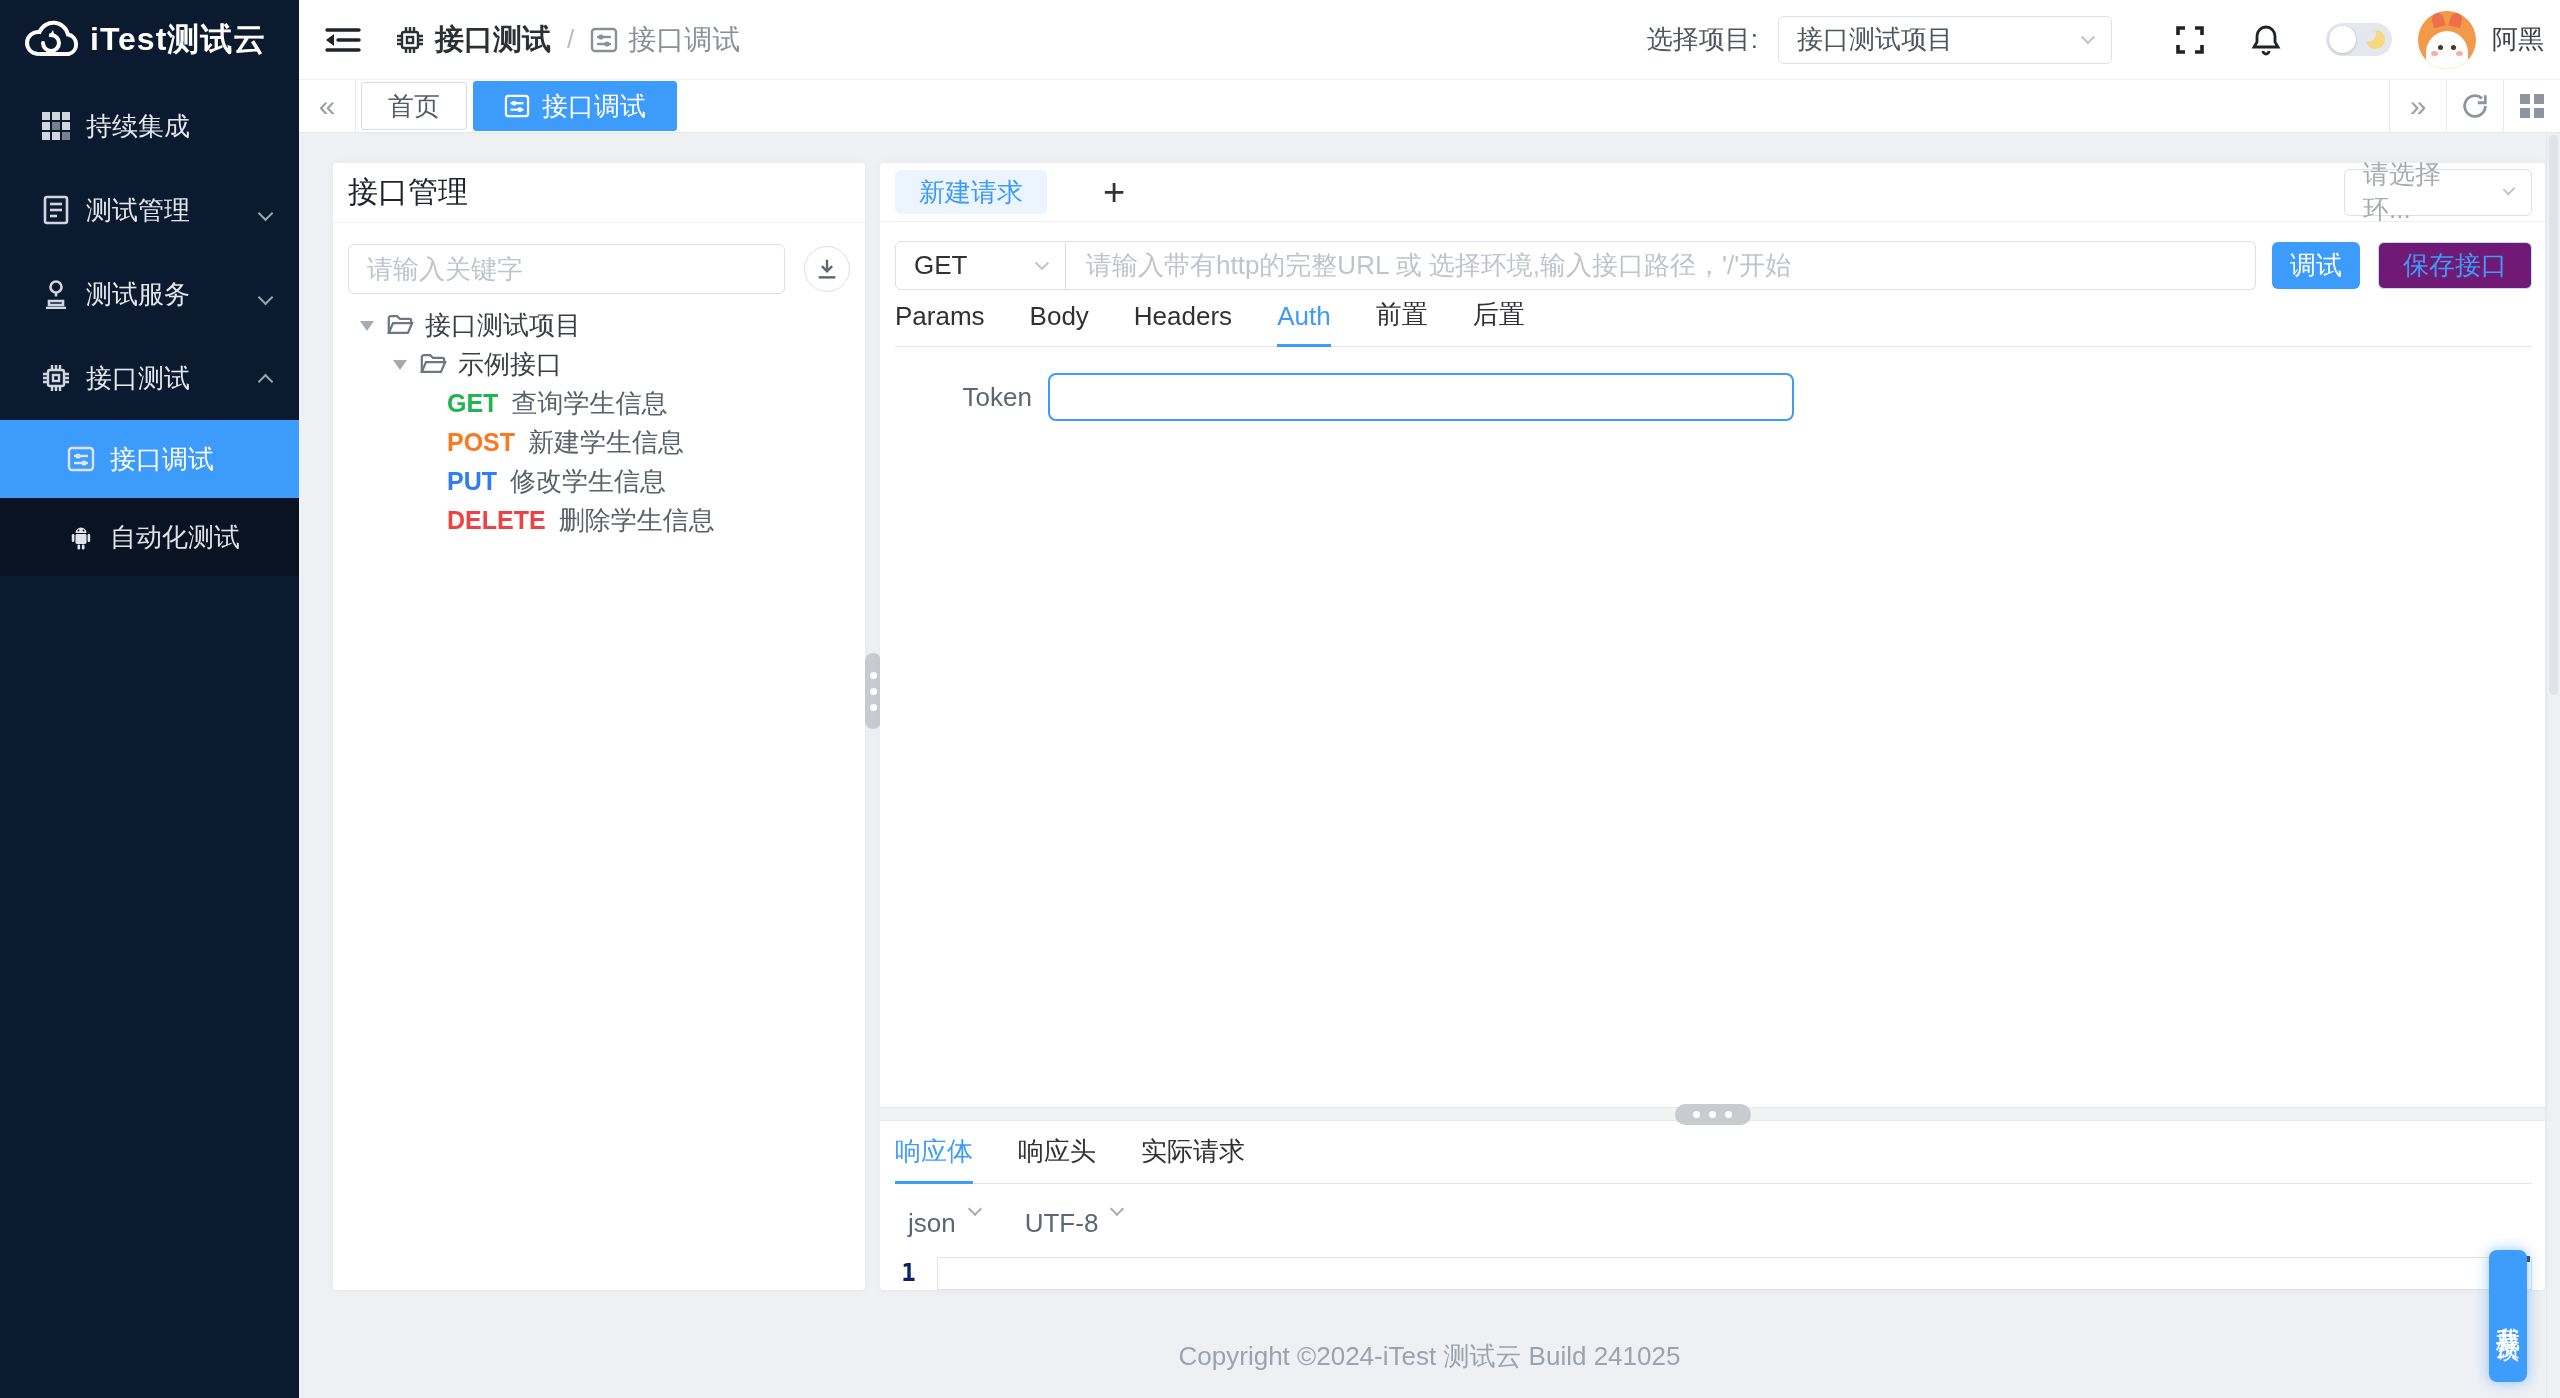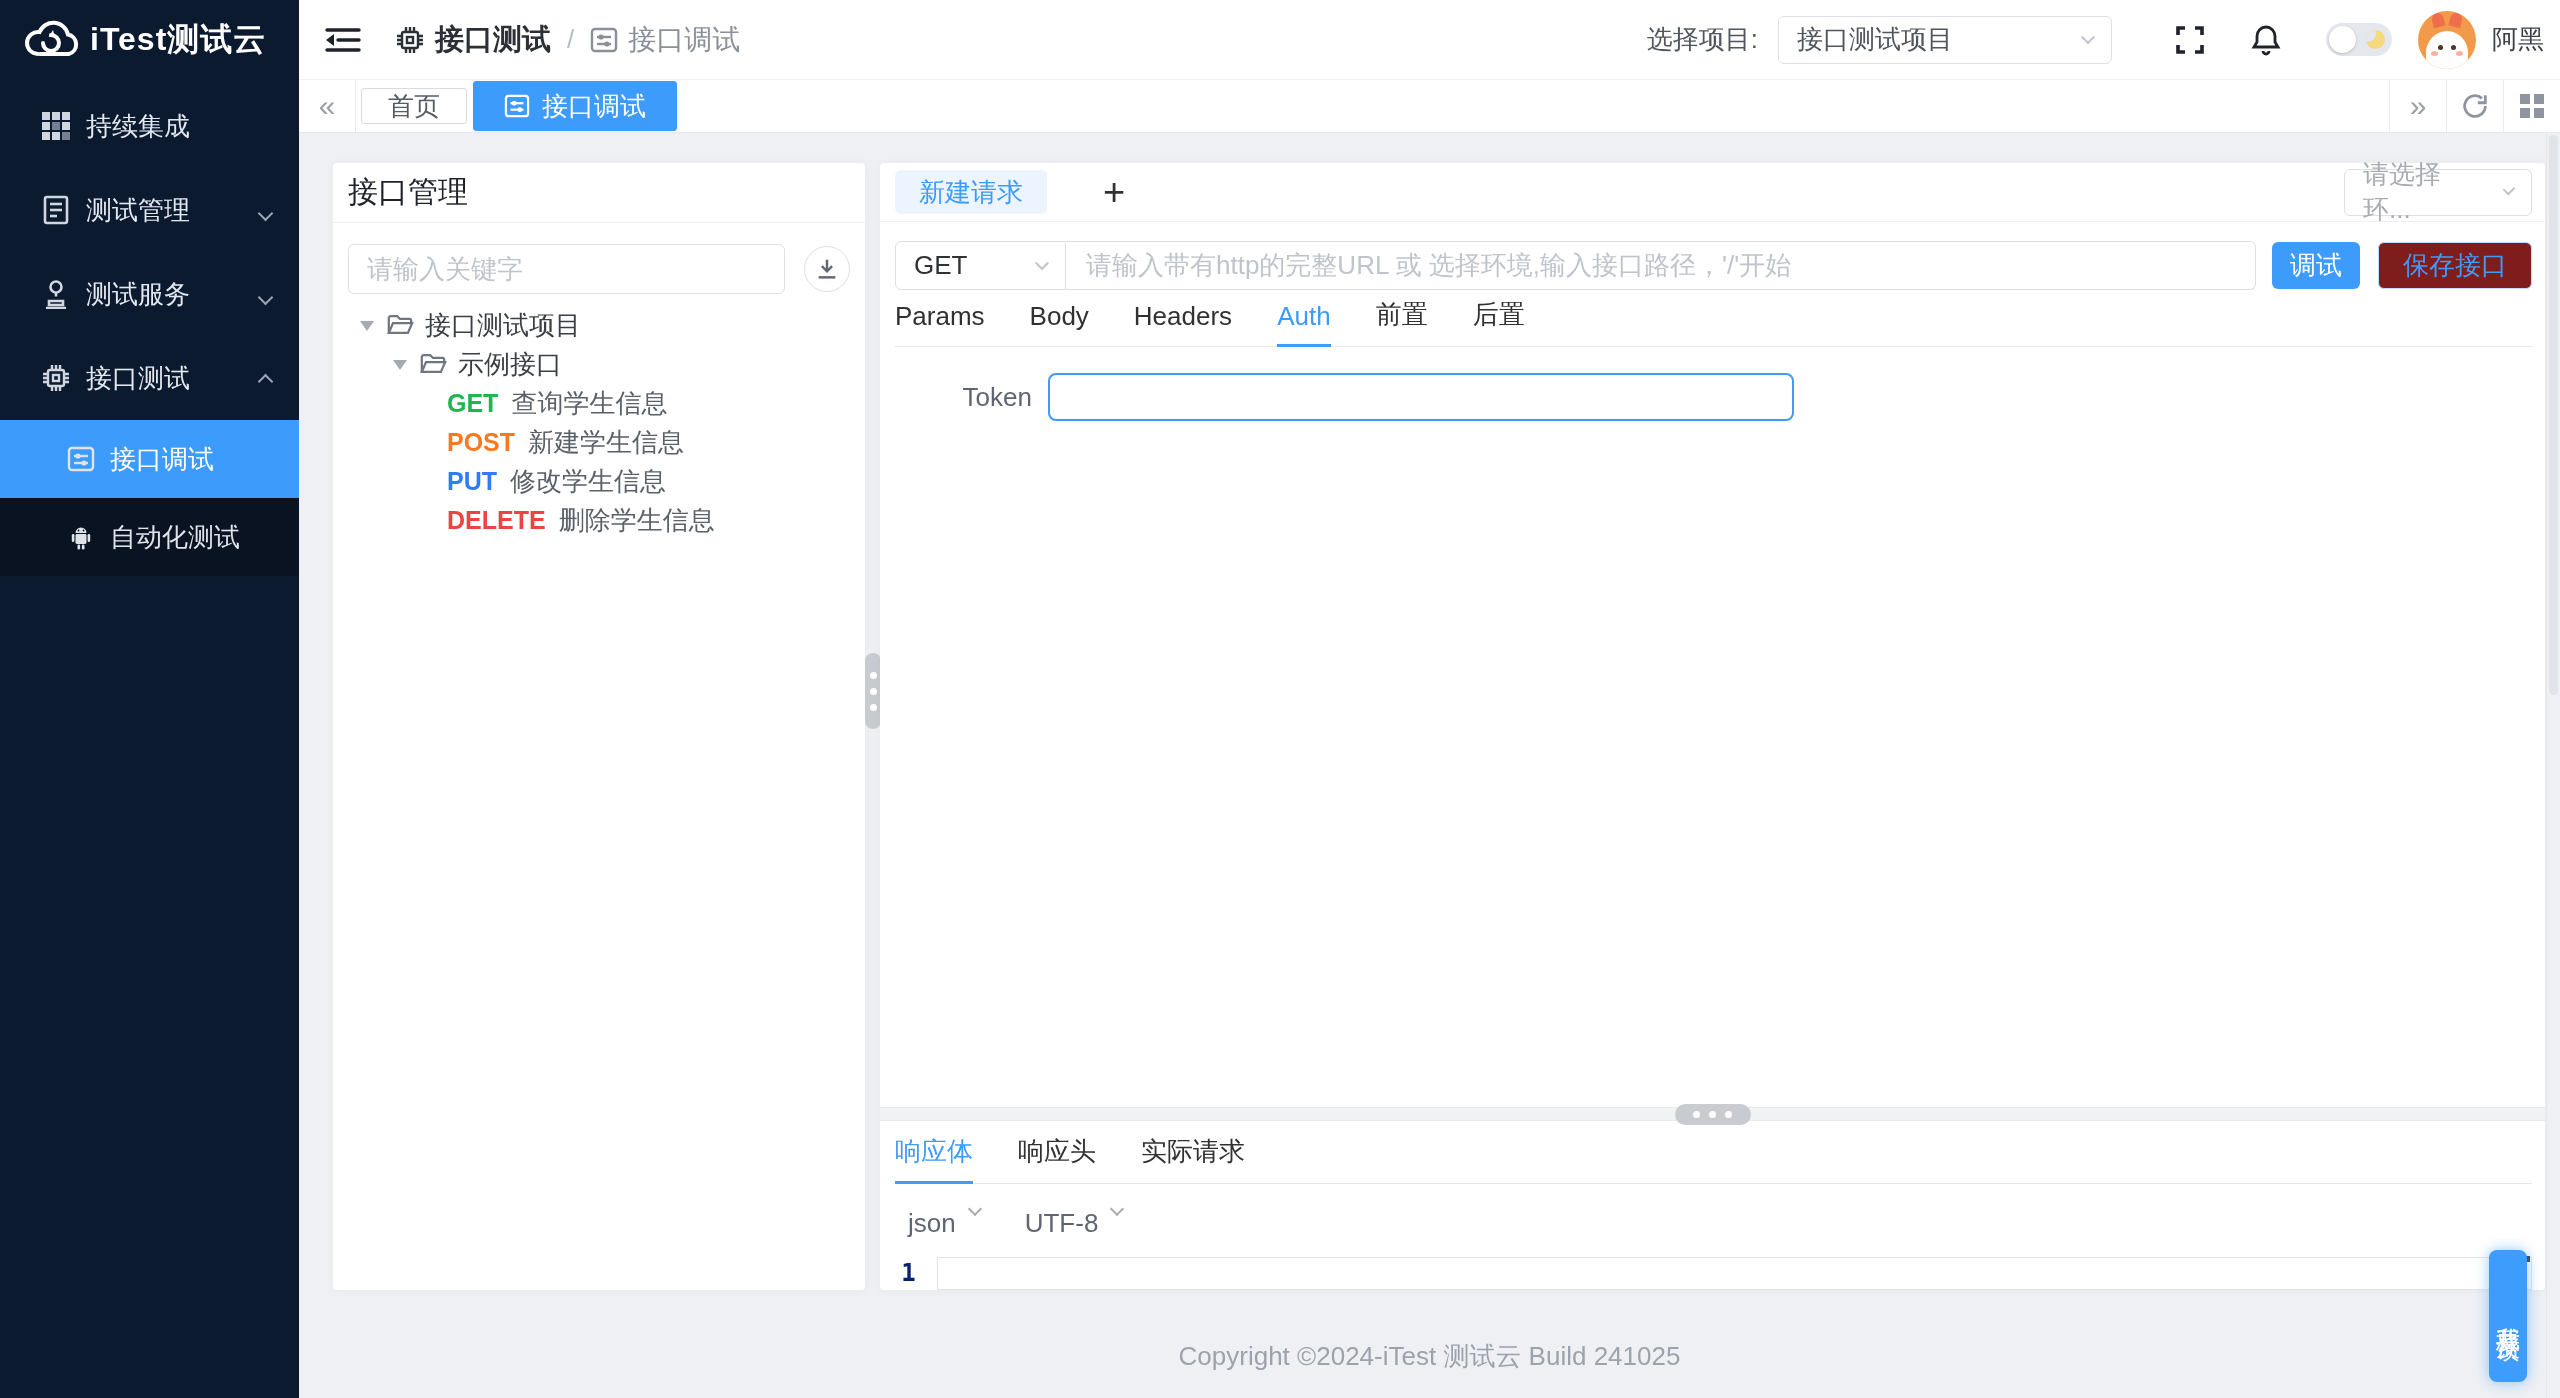--- a/index.html
+++ b/index.html
@@ -51,21 +51,21 @@
   .avatar .eye.l { left:20px; } .avatar .eye.r { right:20px; }
   .avatar .cheek { position:absolute; top:40px; width:7px; height:5px; background:#f6b1a4; border-radius:50%; }
   .avatar .cheek.l { left:13px; } .avatar .cheek.r { right:13px; }
   .username { font-size:26px; color:#3c4148; margin-left:10px; }
 
   
   .tabstrip { height:53px; background:#fff; border-bottom:1px solid #e6e8eb; display:flex; align-items:center; }
   .ts-cell { width:57px; height:100%; display:flex; align-items:center; justify-content:center; color:#99a0a8; font-size:30px; cursor:pointer; }
   .ts-cell.left { border-right:1px solid #e8eaec; }
   .ts-cell.bordered { border-left:1px solid #e8eaec; }
-  .ts-tab { height:36px; margin-left:5px; padding:0 26px; border:1px solid #d8dce2; border-radius:3px; background:#fff; color:#565c64; font-size:26px; display:flex; align-items:center; cursor:pointer; }
+  .ts-tab { height:48px; margin-left:5px; padding:0 26px; border:1px solid #d8dce2; border-radius:3px; background:#fff; color:#565c64; font-size:26px; display:flex; align-items:center; cursor:pointer; }
   .ts-tab.active { height:50px; margin-left:6px; background:#3d9bfb; border-color:#3d9bfb; color:#fff; gap:12px; padding:0 30px; }
   .ts-spacer { flex:1; }
 
   
   .content { flex:1; position:relative; background:#eef0f4; }
   .card { background:#fff; border-radius:4px; box-shadow:0 0 10px rgba(0,0,0,.04); }
 
   
   .left-card { position:absolute; left:34px; top:30px; width:532px; bottom:108px; display:flex; flex-direction:column; }
   .panel-head { height:60px; border-bottom:1px solid #eef0f2; display:flex; align-items:center; padding:0 15px; }
@@ -94,21 +94,21 @@
   .req-tab { height:44px; padding:0 24px; background:#ecf5ff; border-radius:6px; color:#3d9bfb; font-size:26px; display:flex; align-items:center; cursor:pointer; }
   .plus { margin-left:56px; font-size:38px; color:#303133; font-weight:300; cursor:pointer; line-height:1; }
   .env-select { margin-left:auto; width:188px; height:47px; color:#a8abb2;gap:45px; }
   .req-row { display:flex; align-items:center; margin:19px 13px 0 15px; height:49px; }
   .method-select { width:171px; height:49px; border:1px solid #dcdfe6; border-radius:6px 0 0 6px; display:flex; align-items:center; padding:0 18px; font-size:26px; color:#303133; cursor:pointer; background:#fff; }
   .method-select .chev { margin-left:auto; border-color:#c0c4cc; width:10px; height:10px; transform:rotate(45deg) translate(-2px,-2px); }
   .url-input { flex:1; height:49px; border:1px solid #dcdfe6; border-left:none; border-radius:0 6px 6px 0; padding:0 20px; font-size:26px; color:#303133; outline:none; }
   .url-input::placeholder { color:#bfc4cc; }
   .btn { height:47px; border-radius:6px; font-size:26px; display:flex; align-items:center; justify-content:center; cursor:pointer; border:1px solid transparent; }
   .btn-primary { width:88px; margin-left:16px; background:#3d9bfb; color:#fff; }
-  .btn-plain { width:154px; margin-left:18px; background:#7f1d1d; border-color:#b9dcff; color:#3d9bfb; }
+  .btn-plain { width:154px; margin-left:18px; background:#701a75; border-color:#b9dcff; color:#3d9bfb; }
   .tabs-row { display:flex; align-items:flex-end; gap:45px; margin:11px 13px 0 15px; height:46px; border-bottom:1px solid #e4e7ed; }
   .tab-item { font-size:26px; color:#303133; padding-bottom:14px; position:relative; cursor:pointer; }
   .tab-item.active { color:#3d9bfb; }
   .tab-item.active::after { content:''; position:absolute; left:0; right:0; bottom:-1px; height:3px; background:#3d9bfb; }
   .auth-form { padding-top:26px; }
   .form-row { display:flex; align-items:center; margin-bottom:27px; }
   .form-label { width:152px; text-align:right; font-size:26px; color:#5f6672; }
   .auth-select { width:746px; height:46px; margin-left:16px; border-radius:8px; color:#303133; }
   .token-input { width:746px; height:48px; margin-left:16px; border:2px solid #3d9bfb; border-radius:8px; padding:0 18px; font-size:26px; outline:none; }
   .grow { flex:1; }

